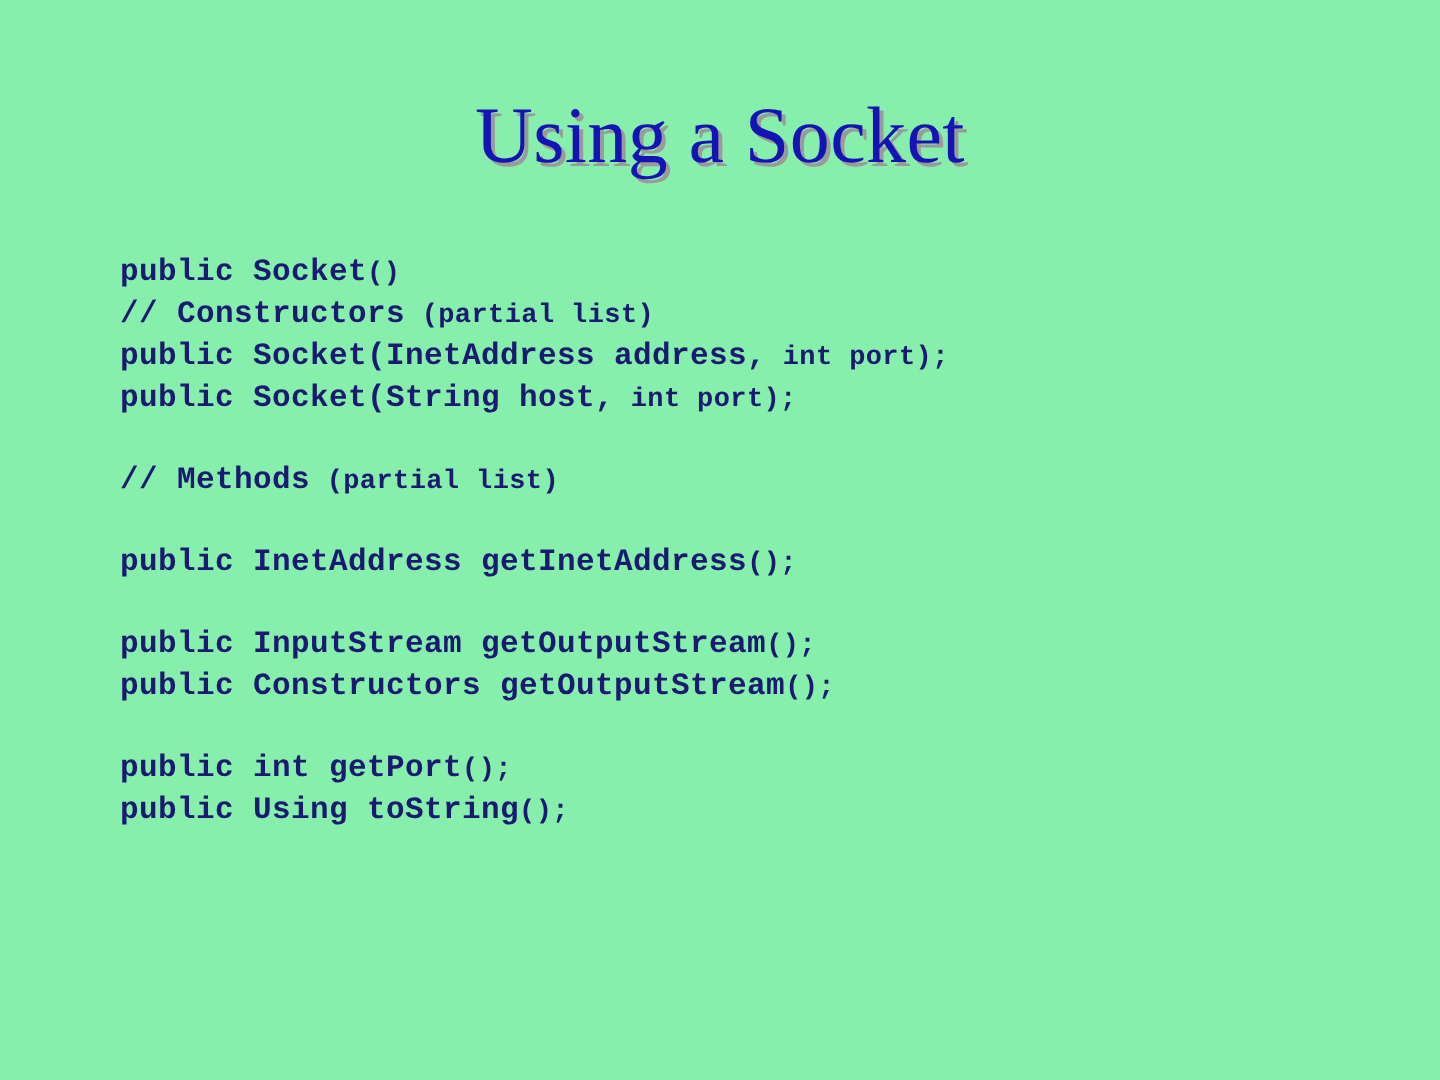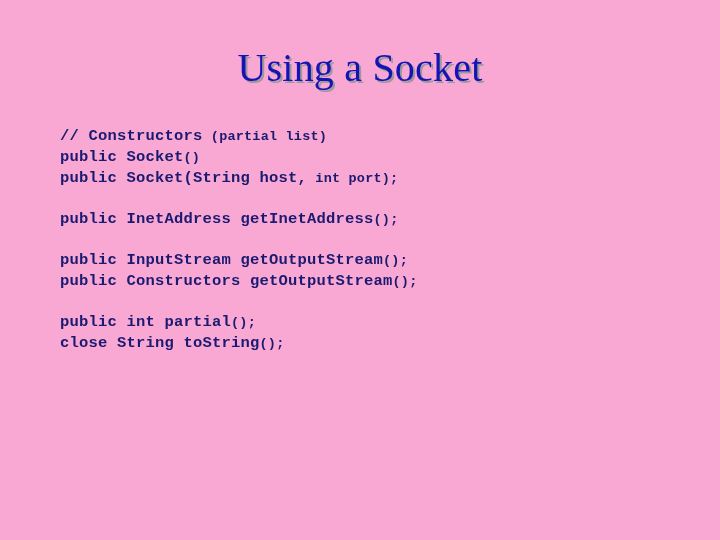--- a/index.html
+++ b/index.html
@@ -12,21 +12,21 @@
     height: 540px;
     overflow: hidden;
     background: #ffffcc;
     font-family: "Liberation Sans", sans-serif;
   }
 
   #slide {
     position: relative;
     width: 720px;
     height: 540px;
-    background: #f9a8d4;
+    background: #86efac;
     box-sizing: border-box;
   }
 
   
   #title-area {
     position: absolute;
     left: 0;
     top: 46px;
     width: 720px;
     text-align: center;
@@ -84,32 +84,34 @@
 <body>
 
 <div id="slide">
 
   <div id="title-area">
     <h1 id="slide-title">Using a Socket</h1>
   </div>
 
   <div id="code-body">
       <div class="code-block">
+        <div class="code-line"><span class="seg-lg">public Socket</span><span class="seg-sm">()</span></div>
         <div class="code-line"><span class="seg-lg">// Constructors</span><span class="seg-sm"> (partial list)</span></div>
-        <div class="code-line"><span class="seg-lg">public Socket</span><span class="seg-sm">()</span></div>
+        <div class="code-line"><span class="seg-lg">public Socket(InetAddress address,</span><span class="seg-sm"> int port);</span></div>
         <div class="code-line"><span class="seg-lg">public Socket(String host,</span><span class="seg-sm"> int port);</span></div>
       </div>
       <div class="code-block">
+        <div class="code-line"><span class="seg-lg">// Methods</span><span class="seg-sm"> (partial list)</span></div>
       </div>
       <div class="code-block">
         <div class="code-line"><span class="seg-lg">public InetAddress getInetAddress</span><span class="seg-sm">();</span></div>
       </div>
       <div class="code-block">
         <div class="code-line"><span class="seg-lg">public InputStream getOutputStream</span><span class="seg-sm">();</span></div>
         <div class="code-line"><span class="seg-lg">public Constructors getOutputStream</span><span class="seg-sm">();</span></div>
       </div>
       <div class="code-block">
-        <div class="code-line"><span class="seg-lg">public int partial</span><span class="seg-sm">();</span></div>
-        <div class="code-line"><span class="seg-lg">close String toString</span><span class="seg-sm">();</span></div>
+        <div class="code-line"><span class="seg-lg">public int getPort</span><span class="seg-sm">();</span></div>
+        <div class="code-line"><span class="seg-lg">public Using toString</span><span class="seg-sm">();</span></div>
       </div>
     </div>
 
 </div>
 
 </body></html>

